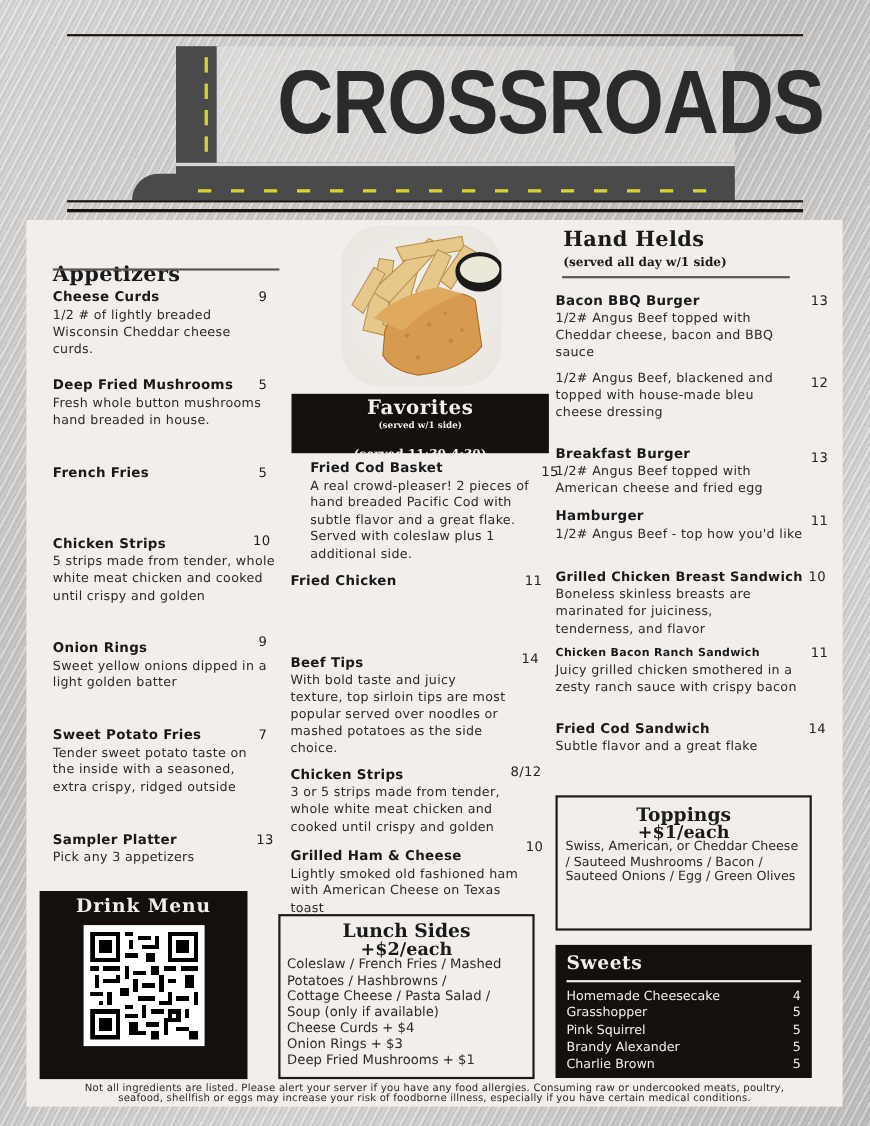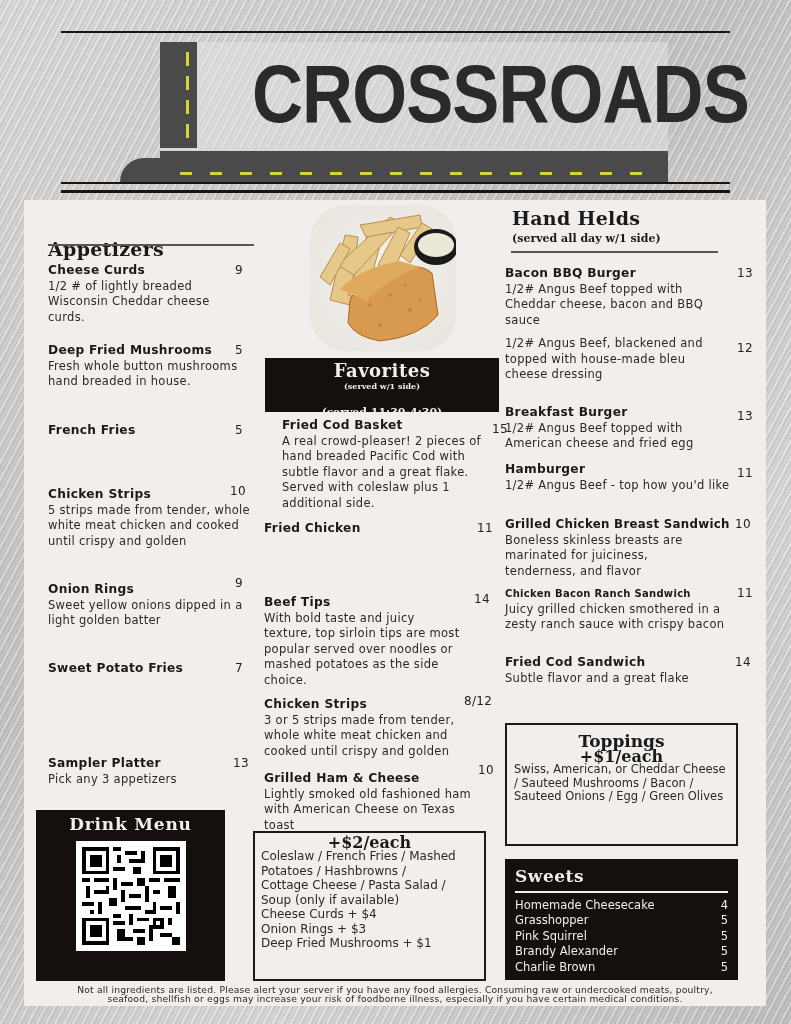--- a/index.html
+++ b/index.html
@@ -129,20 +129,21 @@
   <span class="desc">5 strips made from tender, whole white meat chicken and cooked until crispy and golden</span>
   <span class="price" style="left:182px;top:-3px;">10</span>
 </div>
 <div class="item" style="left:48px;top:582px;width:200px;">
   <span class="name">Onion Rings</span>
   <span class="desc">Sweet yellow onions dipped in a light golden batter</span>
   <span class="price" style="left:187px;top:-6px;">9</span>
 </div>
 <div class="item" style="left:48px;top:661px;width:200px;">
   <span class="name">Sweet Potato Fries</span>
+  <span class="desc">Tender sweet potato taste on the inside with a seasoned, extra crispy, ridged outside</span>
   <span class="price" style="left:187px;">7</span>
 </div>
 <div class="item" style="left:48px;top:756px;width:200px;">
   <span class="name">Sampler Platter</span>
   <span class="desc">Pick any 3 appetizers</span>
   <span class="price" style="left:185px;">13</span>
 </div>
 
 <div class="dark-box" style="left:36px;top:810px;width:189px;height:171px;">
   <div class="slab" style="text-align:center;font-size:17px;line-height:24px;margin-top:2px;letter-spacing:0.8px;">Drink Menu</div>
@@ -260,20 +261,21 @@
   <span class="desc">3 or 5 strips made from tender, whole white meat chicken and cooked until crispy and golden</span>
   <span class="price" style="left:200px;top:-3px;">8/12</span>
 </div>
 <div class="item" style="left:264px;top:771px;width:222px;">
   <span class="name">Grilled Ham &amp; Cheese</span>
   <span class="desc">Lightly smoked old fashioned ham with American Cheese on Texas toast</span>
   <span class="price" style="left:214px;top:-8px;">10</span>
 </div>
 
 <div class="box" style="left:253px;top:831px;width:233px;height:150px;padding:4px 6px;">
+  <div class="box-title slab">Lunch Sides</div>
   <div class="box-sub slab">+$2/each</div>
   <div class="box-body">
     <div>Coleslaw / French Fries / Mashed</div>
     <div>Potatoes / Hashbrowns /</div>
     <div>Cottage Cheese / Pasta Salad /</div>
     <div>Soup (only if available)</div>
     <div>Cheese Curds + $4</div>
     <div>Onion Rings + $3</div>
     <div>Deep Fried Mushrooms + $1</div>
   </div>

